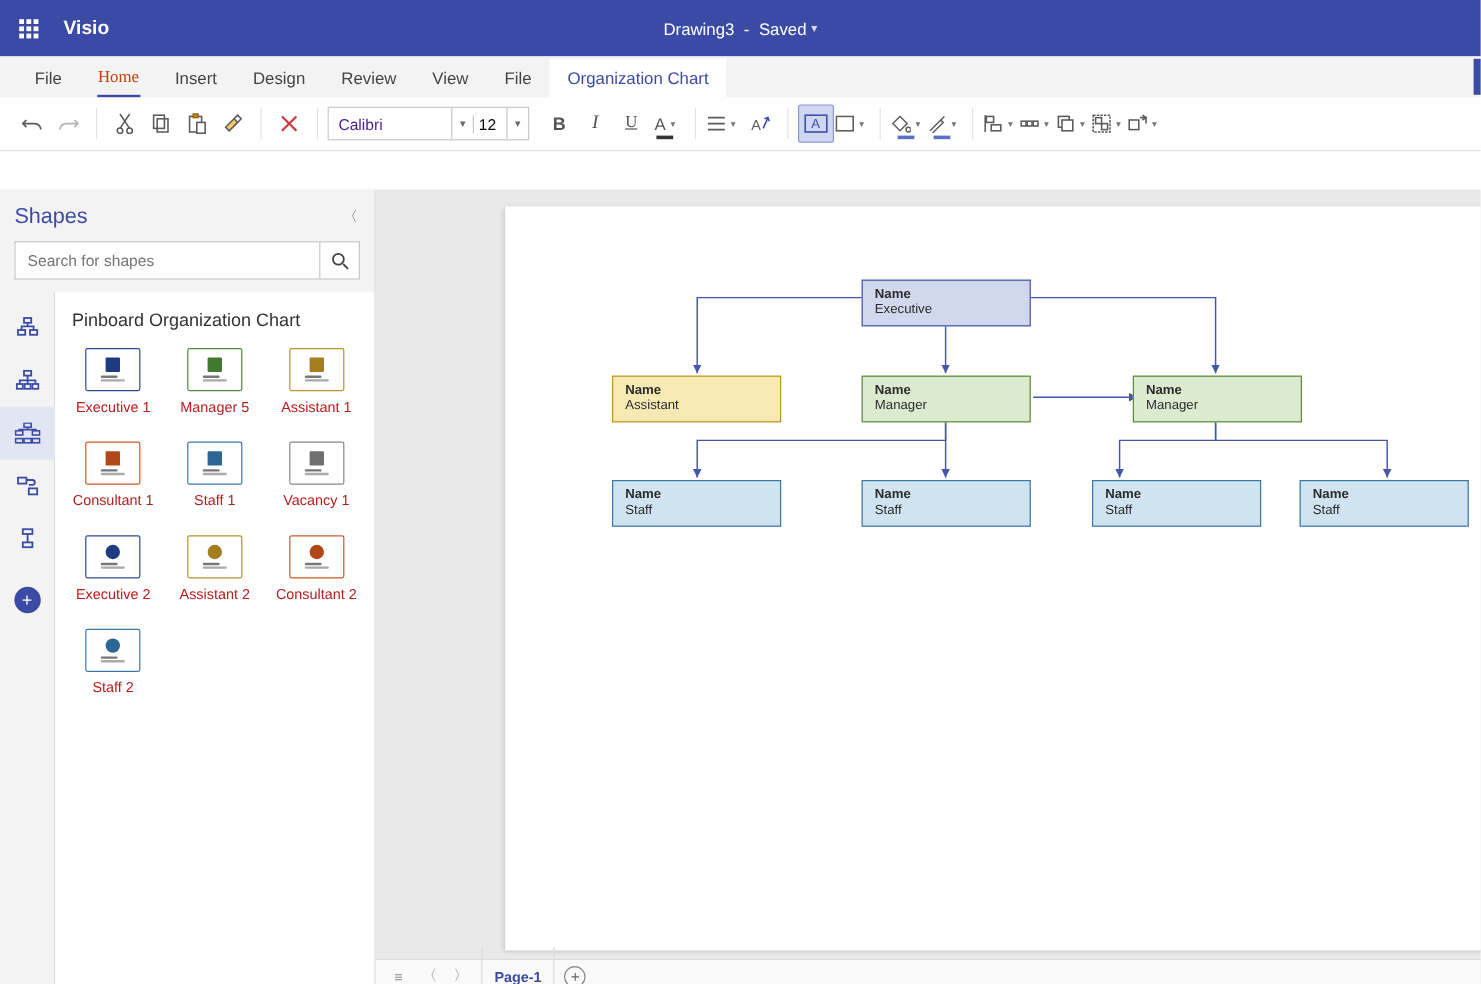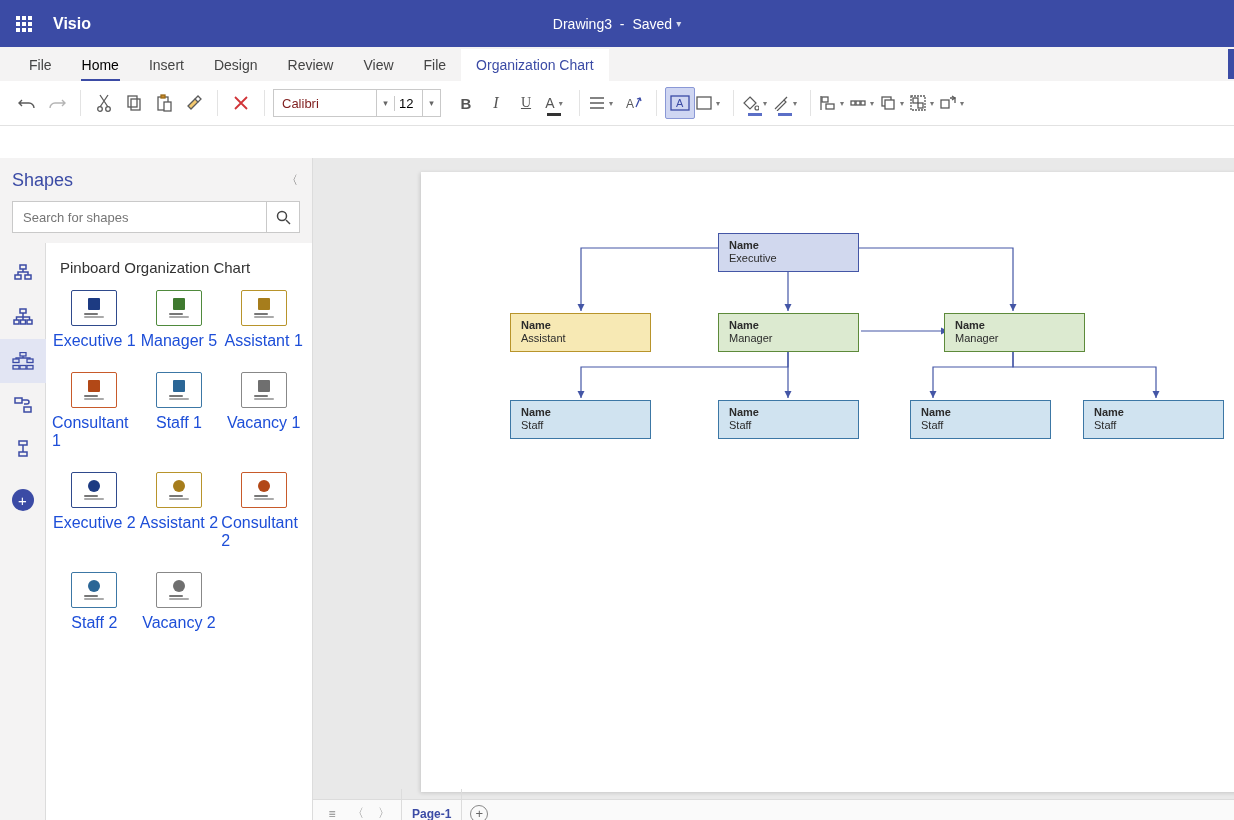--- a/index.html
+++ b/index.html
@@ -11,33 +11,33 @@
   .waffle-dots { display: grid; grid-template-columns: repeat(3,4px); grid-template-rows: repeat(3,4px); gap: 2px; }
   .waffle-dots span { width: 4px; height: 4px; background: #fff; }
   .app-name { font-size: 16px; font-weight: 600; margin-left: 6px; }
   .doc-title { position: absolute; left: 50%; transform: translateX(-50%); font-size: 14px; display: flex; align-items: center; gap: 4px; }
   .doc-title .chev { font-size: 10px; opacity: .8; }
 
   
   .ribbon-tabs { height: 34px; background: #f4f3f3; display: flex; align-items: flex-end; padding-left: 14px; position: relative; border-bottom: 0; }
   .ribbon-tab { padding: 8px 15px 8px; font-size: 14px; color: #444; cursor: pointer; }
   .ribbon-tab.active-blue { color: #3b4ba5; background: #fff; }
-  .ribbon-tab.active-underline { color: #000000; position: relative; }
+  .ribbon-tab.active-underline { color: #c2410c; position: relative; font-family: Liberation Serif, serif; }
   .ribbon-tab.active-underline::after { content: ""; position: absolute; left: 14px; right: 14px; bottom: 0; height: 2px; background: #3b4ba5; }
   .ribbon-tail { position: absolute; right: 0; top: 2px; width: 6px; height: 30px; background: #3b4ba5; }
 
   
   .toolbar { height: 45px; background: #fff; border-bottom: 1px solid #e2e2e2; display: flex; align-items: center; padding: 0 12px; gap: 0; }
   .tool-sep { width: 1px; height: 26px; background: #e3e3e3; margin: 0 8px; }
   .tool-btn { min-width: 30px; height: 32px; display: flex; align-items: center; justify-content: center; color: #5b5b5b; cursor: pointer; position: relative; border-radius: 2px; }
   .tool-btn.split { padding-right: 4px; }
   .tool-btn .dd { font-size: 8px; margin-left: 4px; color: #777; }
   .tool-btn svg { display: block; }
   .font-box { display: flex; align-items: center; border: 1px solid #c9c9c9; height: 28px; background: #fff; }
-  .font-name { width: 102px; padding: 0 8px; font-size: 13px; color: #7f1d1d; border: none; outline: none; }
+  .font-name { width: 102px; padding: 0 8px; font-size: 13px; color: #4c1d95; border: none; outline: none; }
   .font-dd, .size-dd { width: 18px; text-align: center; font-size: 9px; color: #666; border-left: 1px solid #c9c9c9; line-height: 26px; cursor: pointer; }
   .font-size { width: 28px; padding: 0 4px; font-size: 13px; border: none; border-left: 1px solid #c9c9c9; outline: none; text-align: left; }
   .b { font-weight: 700; font-size: 15px; color: #555; }
   .i { font-style: italic; font-family: "Times New Roman", serif; font-size: 16px; color: #555; }
   .u { text-decoration: underline; font-size: 14px; color: #555; font-family: "Times New Roman", serif; }
   .color-bar { position: absolute; bottom: 3px; left: 6px; width: 14px; height: 3px; }
   .active-bg { background: #cfd6f2; border: 1px solid #8a98d6; border-radius: 2px; }
 
   
   .main { display: flex; height: calc(820px - 47px - 34px - 45px - 25px); margin-top: 32px; }
@@ -51,21 +51,21 @@
 
   .shapes-body { flex: 1; display: flex; overflow: hidden; }
   .stencil-rail { width: 46px; background: #f4f3f3; border-right: 1px solid #dcdcdc; display: flex; flex-direction: column; align-items: center; padding-top: 8px; gap: 0; }
   .stencil-item { width: 46px; height: 44px; display: flex; align-items: center; justify-content: center; cursor: pointer; color: #3b4ba5; }
   .stencil-item.active { background: #e2e5f3; }
   .stencil-add { width: 22px; height: 22px; border-radius: 50%; background: #3b4ba5; color: #fff; display: flex; align-items: center; justify-content: center; font-size: 15px; margin-top: 18px; cursor: pointer; }
 
   .stencil-content { flex: 1; background: #fff; overflow: auto; padding: 12px 6px; }
   .stencil-name { font-size: 15px; color: #333; padding: 4px 8px 14px; }
   .shape-grid { display: grid; grid-template-columns: repeat(3, 1fr); gap: 22px 0; }
-  .shape-cell { display: flex; flex-direction: column; align-items: center; font-size: 16px; color: #1d4ed8; cursor: pointer; }
+  .shape-cell { display: flex; flex-direction: column; align-items: center; font-size: 12px; color: #b91c1c; cursor: pointer; }
   .shape-thumb { width: 46px; height: 36px; border-radius: 2px; margin-bottom: 6px; position: relative; display: flex; flex-direction: column; align-items: center; justify-content: center; }
   .shape-thumb .badge { width: 12px; height: 12px; margin-bottom: 2px; }
   .shape-thumb .lines span { display: block; height: 2px; margin: 1px 0; border-radius: 1px; }
 
   
   .canvas-wrap { flex: 1; background: #e9e9e9; position: relative; overflow: hidden; }
   .page { position: absolute; left: 108px; top: 14px; width: 1234px; height: 620px; background: #fff; box-shadow: -1px 1px 4px rgba(0,0,0,.15); }
   .hscroll { position: absolute; bottom: 5px; left: 234px; width: 287px; height: 8px; background: #8a8a8a; border-radius: 4px; }
 
   .node { position: absolute; border: 1px solid; padding: 5px 10px 6px; font-size: 11px; line-height: 13px; }
@@ -438,30 +438,20 @@
             <div class="shape-cell">
               <div class="shape-thumb" style="border:1.5px solid #3c77a5;background:#ffffff">
                 <div class="badge" style="background:#2b6696;border-radius:50%"></div>
                 <div class="lines">
                   <span style="width:14px;background:#777"></span>
                   <span style="width:20px;background:#aaa"></span>
                 </div>
               </div>
               <div>Staff 2</div>
             </div>
-            <div class="shape-cell">
-              <div class="shape-thumb" style="border:1.5px solid #888888;background:#ffffff">
-                <div class="badge" style="background:#6f6f6f;border-radius:50%"></div>
-                <div class="lines">
-                  <span style="width:14px;background:#777"></span>
-                  <span style="width:20px;background:#aaa"></span>
-                </div>
-              </div>
-              <div>Vacancy 2</div>
-            </div>
           </div>
       </div>
     </div>
   </div>
 
   <div class="canvas-wrap">
     <div class="page">
 
       <svg class="connectors" width="900" height="420">
         <defs>

